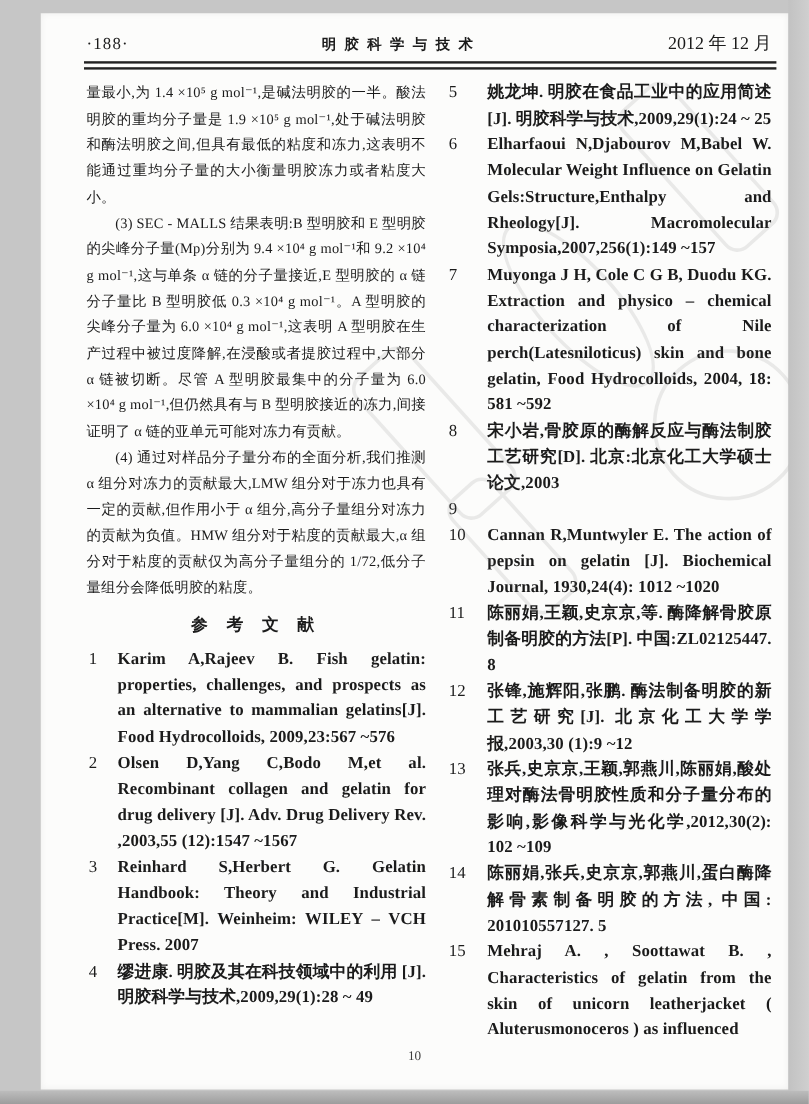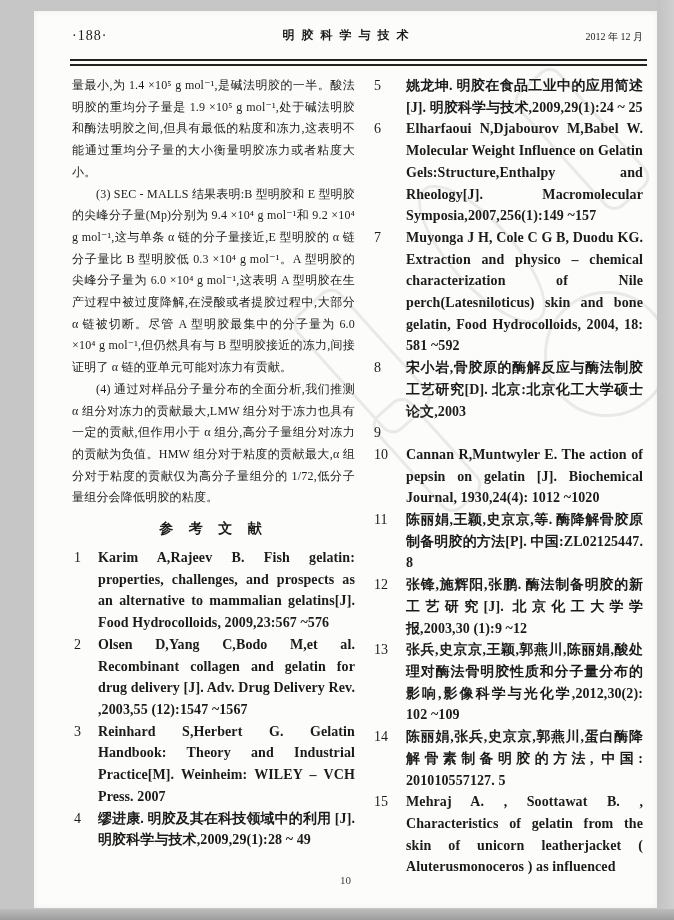--- a/index.html
+++ b/index.html
@@ -23,26 +23,26 @@
     left:0;bottom:0;width:674px;height:11px;
     background:linear-gradient(to bottom,#bdbdbd,#9d9d9d);
   }
   .edge-right{
     position:absolute;right:0;top:0;width:17px;height:920px;
     background:linear-gradient(to right,#c2c2c2,#cfcfcf);
   }
   
   .page-header{
     display:flex;justify-content:space-between;align-items:flex-end;
-    padding:16px 14px 15px 38px;
+    padding:16px 14px 5px 38px;
     font-size:14px;
   }
   .page-header .pageno{letter-spacing:1px;}
   .page-header .jtitle{font-weight:bold;letter-spacing:2px;font-size:12px;}
-  .page-header .idate{font-size:10px;}
+  .page-header .idate{font-size:15px;}
   .double-rule{
     margin:0 10px 0 36px;
     height:3px;
     border-top:2px solid #222;
     border-bottom:2px solid #222;
   }
   
   .content{
     display:flex;
     gap:15px;

